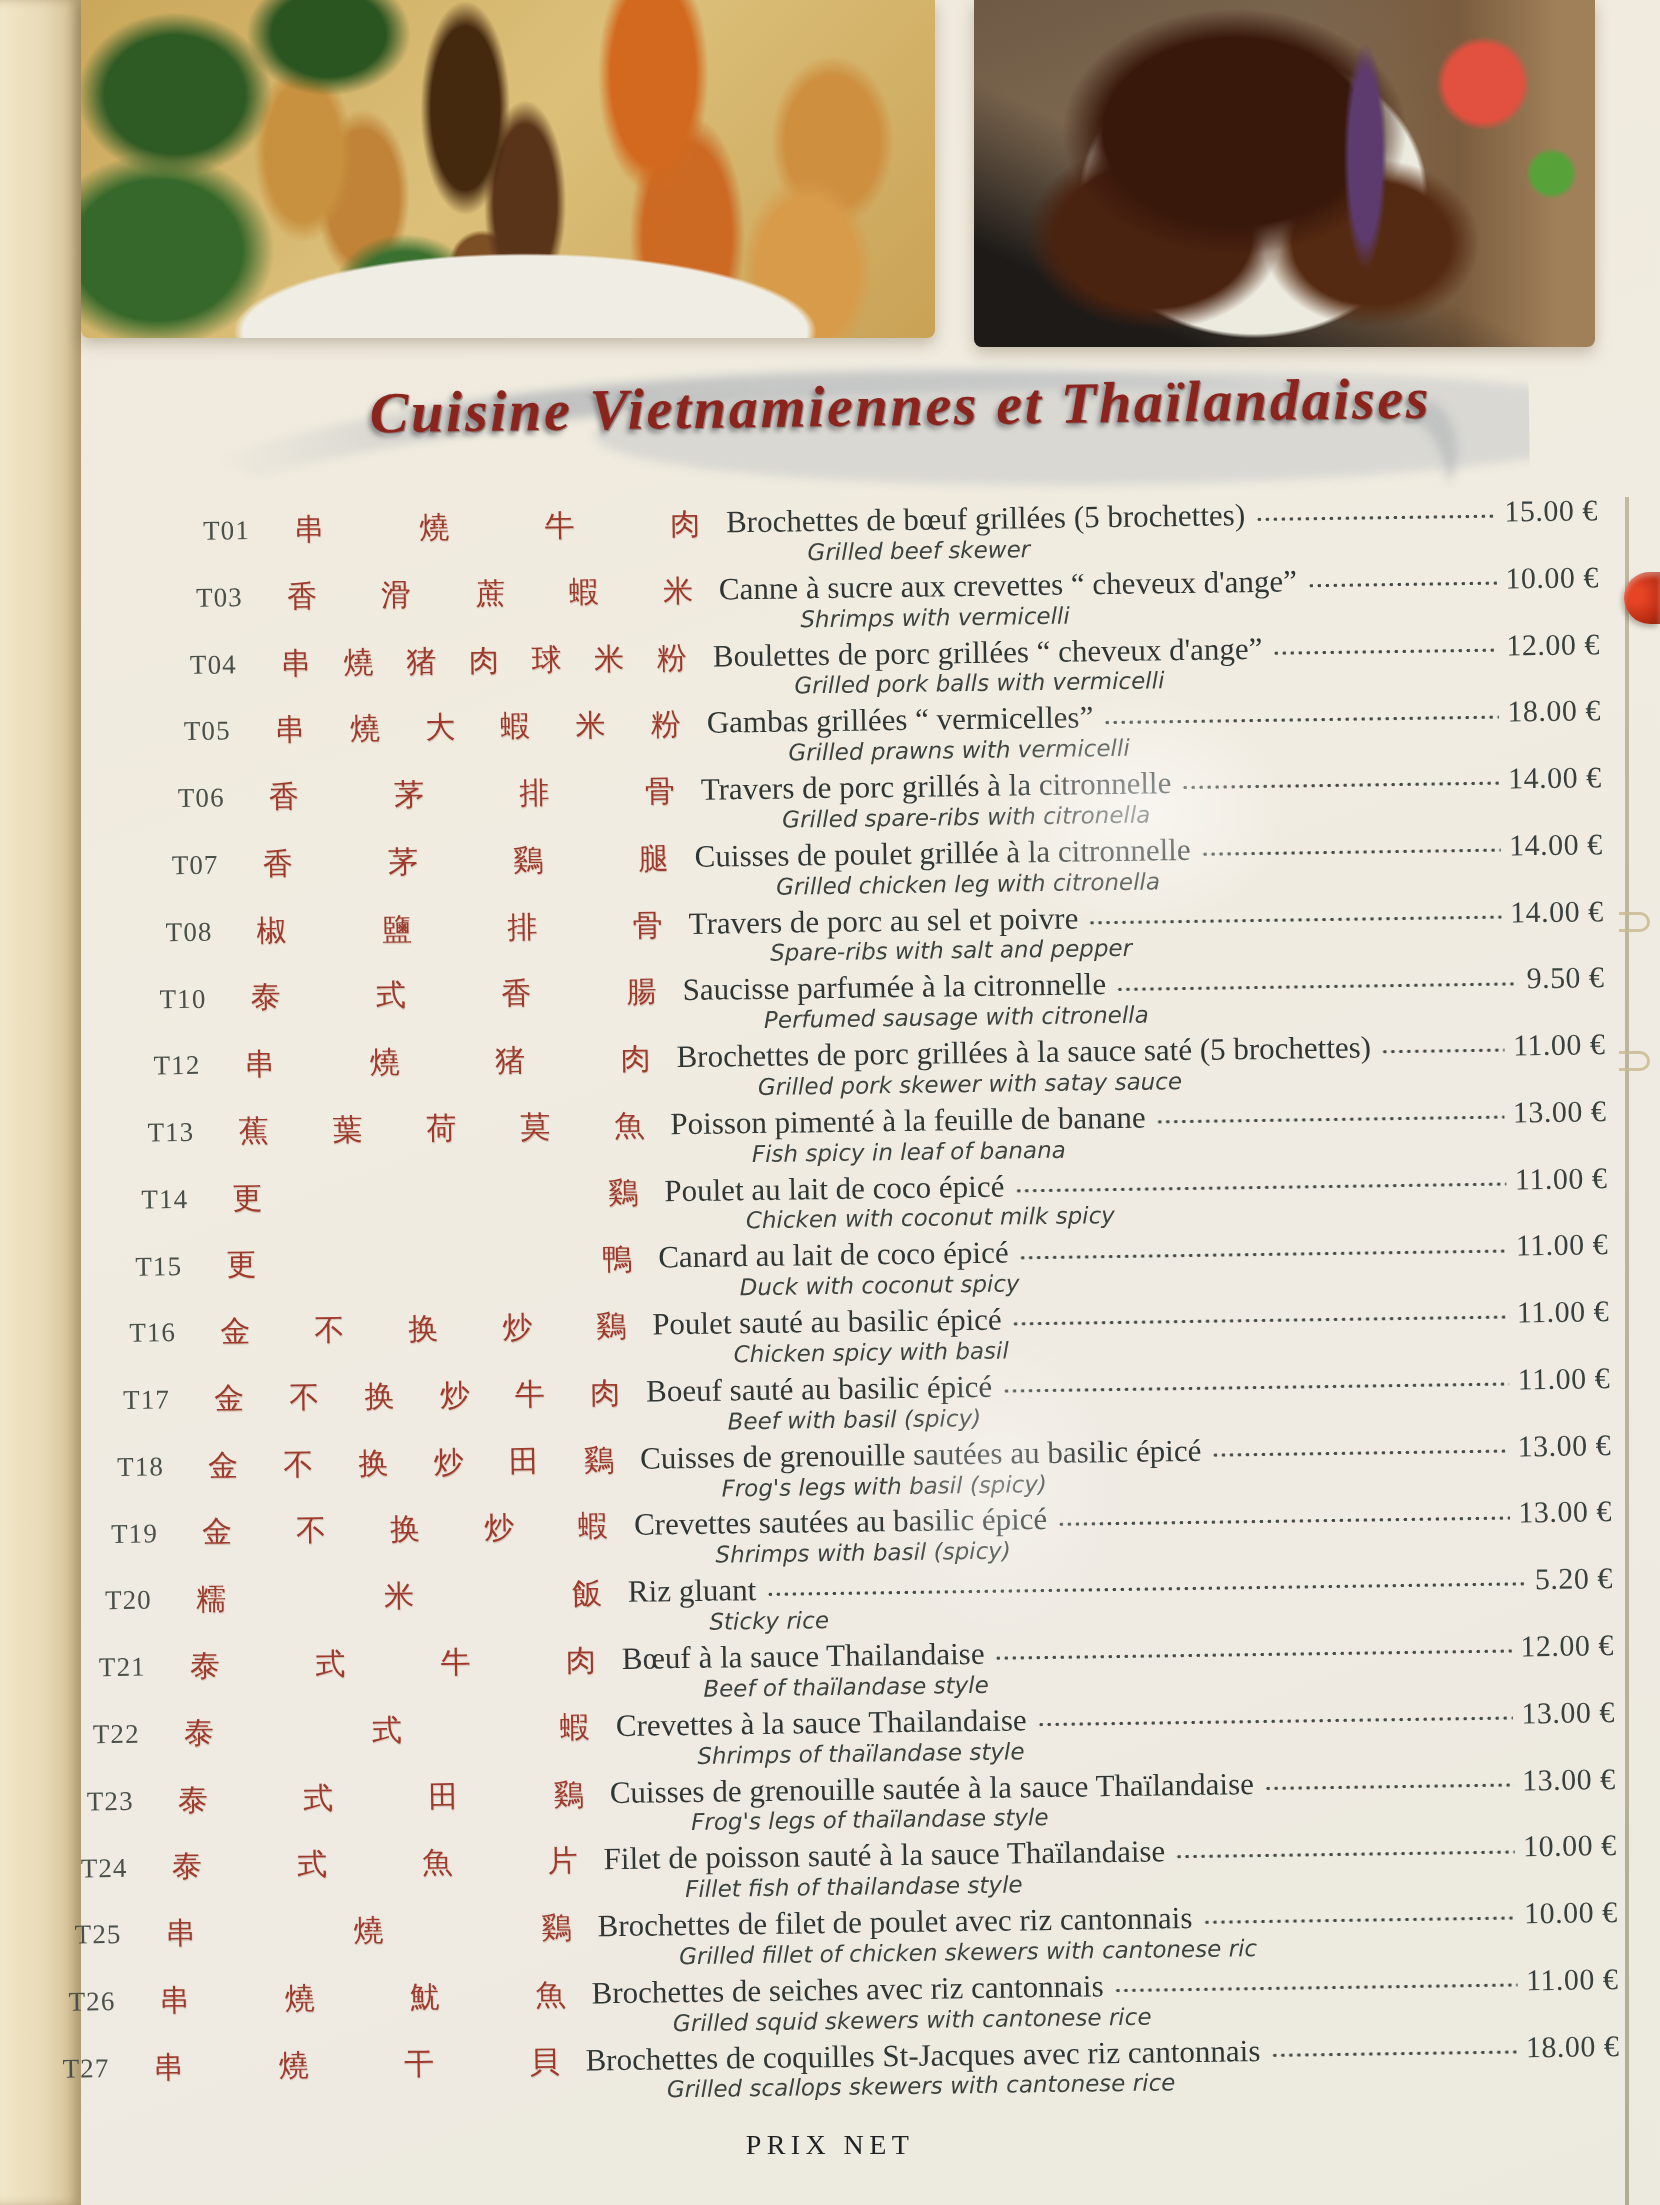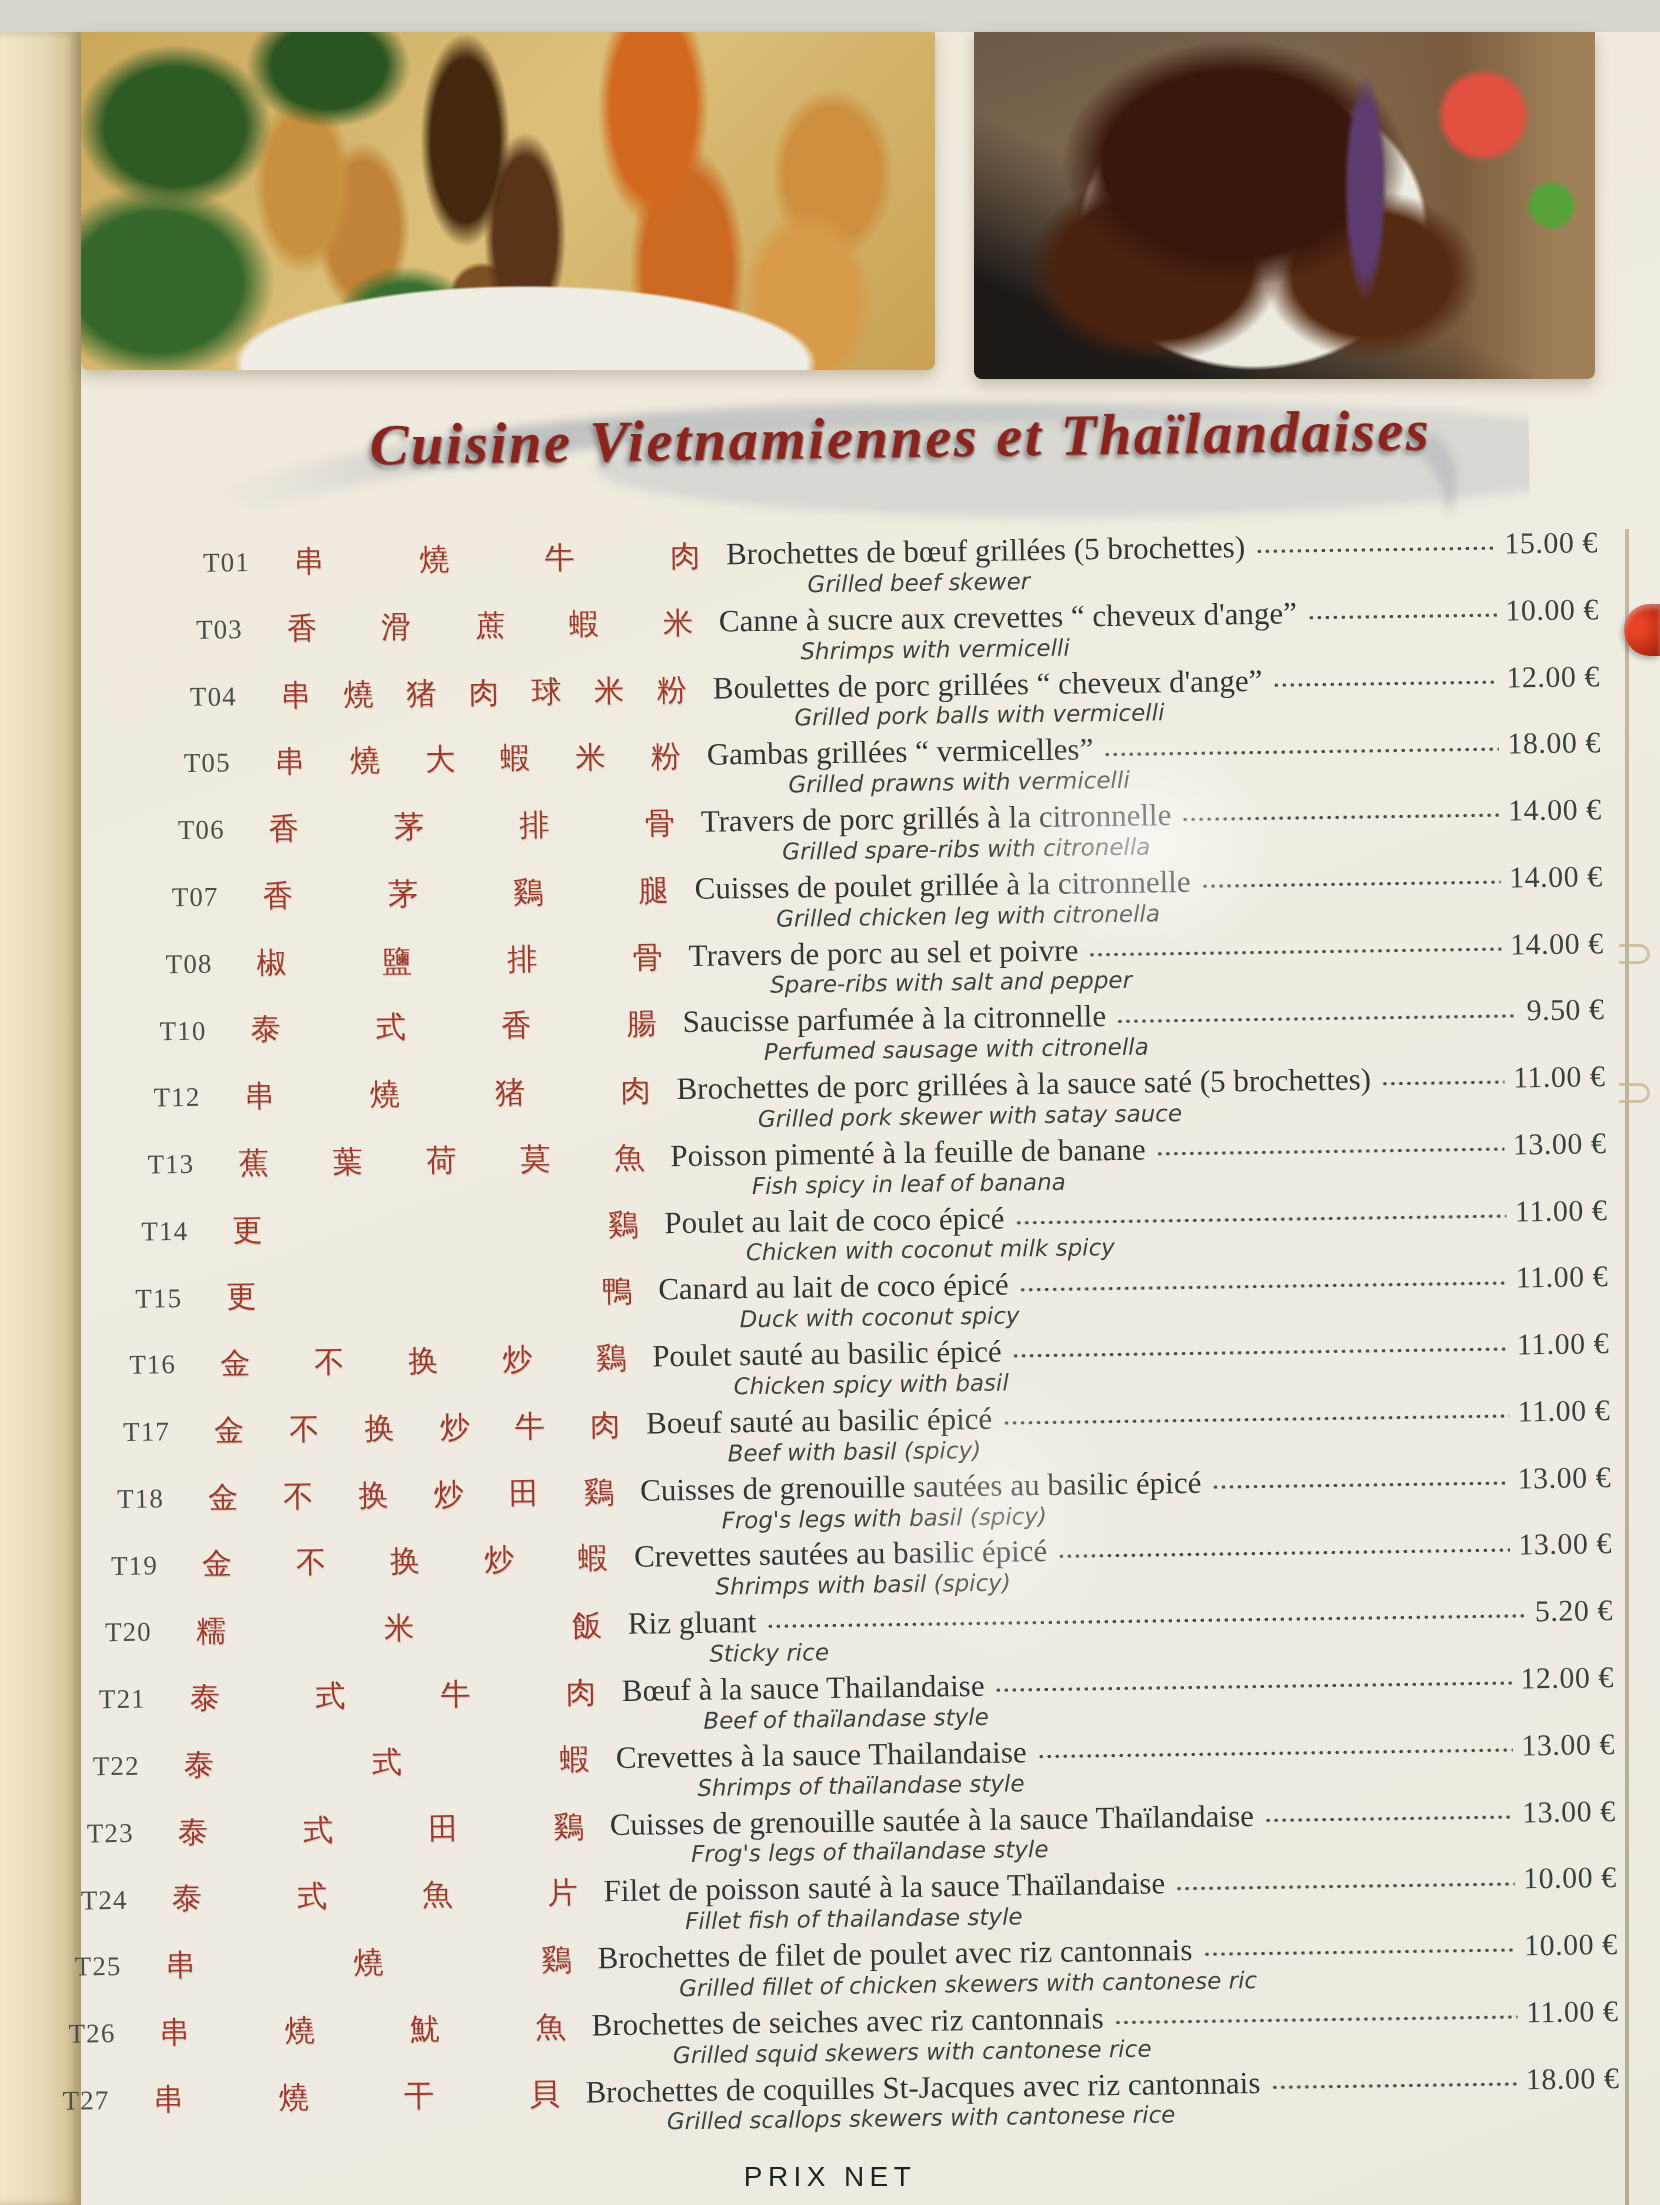--- a/index.html
+++ b/index.html
@@ -1,19 +1,19 @@
 <!DOCTYPE html>
 <html style="font-size:8.6px"><head>
 <meta charset="utf-8">
 <style>
   html,body{margin:0;padding:0;background:#d9d5ce;}
   .stage{position:relative;width:1660px;height:2205px;overflow:hidden;
          font-family:"Liberation Serif", serif;}
   .page{position:absolute;inset:0;
-        background:linear-gradient(160deg,#efe9db 0%,#f1ece1 40%,#efeae2 70%,#eceade 100%);margin-top:32px;}
+        background:linear-gradient(160deg,#efe9db 0%,#f1ece1 40%,#efeae2 70%,#eceade 100%);}
   
   .left-strip{position:absolute;left:0;top:0;bottom:0;width:81px;
         background:linear-gradient(90deg,#f2e7c9 0%,#e8d9b6 55%,#d9c79e 82%,#cbb98f 100%);
         box-shadow:inset -7.6px 0 9.7px rgba(120,100,60,.35);}
   
   .right-edge{position:absolute;right:31px;top:497px;bottom:0;width:3.8px;
         background:linear-gradient(#b3a88d,#a1967d);opacity:.75;}
   .ring{position:absolute;right:9.7px;width:28px;height:14px;border:3.2px solid #c9b98f;
         border-left:none;border-radius:0 10.8px 10.8px 0;background:transparent;opacity:.8;}
   .red-tab{position:absolute;right:0;top:572px;width:36px;height:52px;
@@ -71,21 +71,21 @@
   .l1{display:flex;align-items:baseline;}
   .fr{font-size:31px;line-height:1.02;color:#2f3634;white-space:nowrap;}
   .dots{flex:1;height:12px;align-self:flex-end;margin:0 8.6px 5.4px 10.8px;min-width:16px;
         background-image:radial-gradient(circle 1.8px at 3.2px 6.5px,#454c47 90%,rgba(0,0,0,0) 100%);
         background-size:8px 12px;background-repeat:repeat-x;}
   .price{font-size:30px;line-height:1;color:#39413e;white-space:nowrap;letter-spacing:0.5px;}
   .en{display:block;margin:3.2px 0 0 81px;font-family:"DejaVu Sans", sans-serif;
       font-style:italic;font-size:23px;line-height:1.06;color:#3c433f;}
   
   .footer{position:absolute;left:0;top:2129px;width:100%;text-align:center;
-      box-sizing:border-box;font-family:Liberation Sans, sans-serif;font-size:28px;
+      box-sizing:border-box;font-family:Liberation Serif, serif;font-size:28px;
       letter-spacing:5.4px;color:#1f2222;}
   
   .glare1{position:absolute;left:892px;top:622px;width:486px;height:378px;pointer-events:none;
       background:radial-gradient(ellipse 45% 45% at 50% 50%, rgba(255,255,255,.55), rgba(255,255,255,0) 70%);}
   .glare2{position:absolute;left:811px;top:1243px;width:378px;height:486px;pointer-events:none;
       background:radial-gradient(ellipse 45% 45% at 50% 50%, rgba(255,255,255,.35), rgba(255,255,255,0) 70%);}
   .bottom-arc{position:absolute;left:719px;top:2178px;width:400px;height:65px;pointer-events:none;
       background:radial-gradient(ellipse 50% 80% at 50% 100%, rgba(120,120,120,.55), rgba(120,120,120,0) 70%);}
 </style>
 </head>

